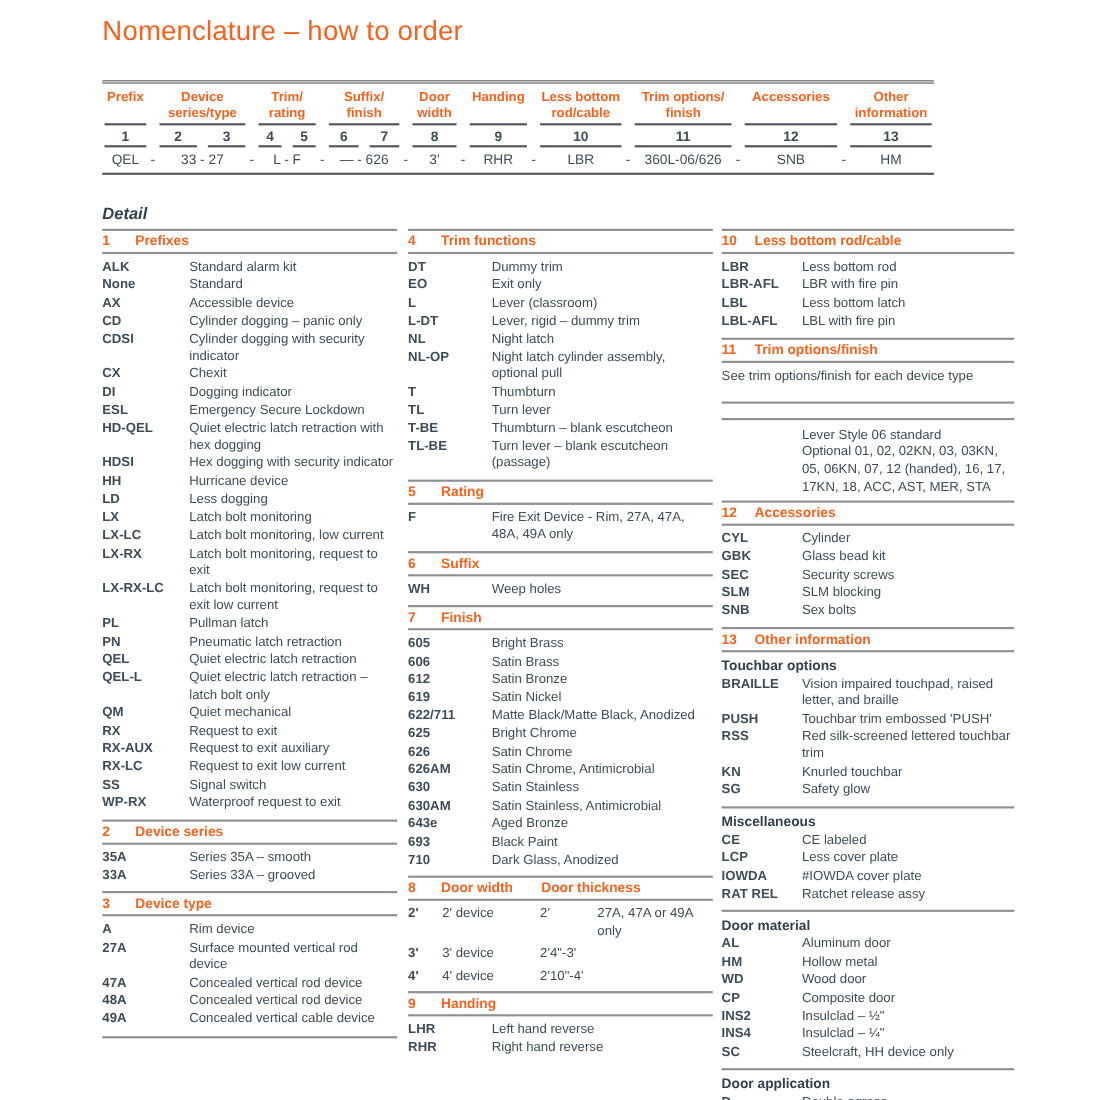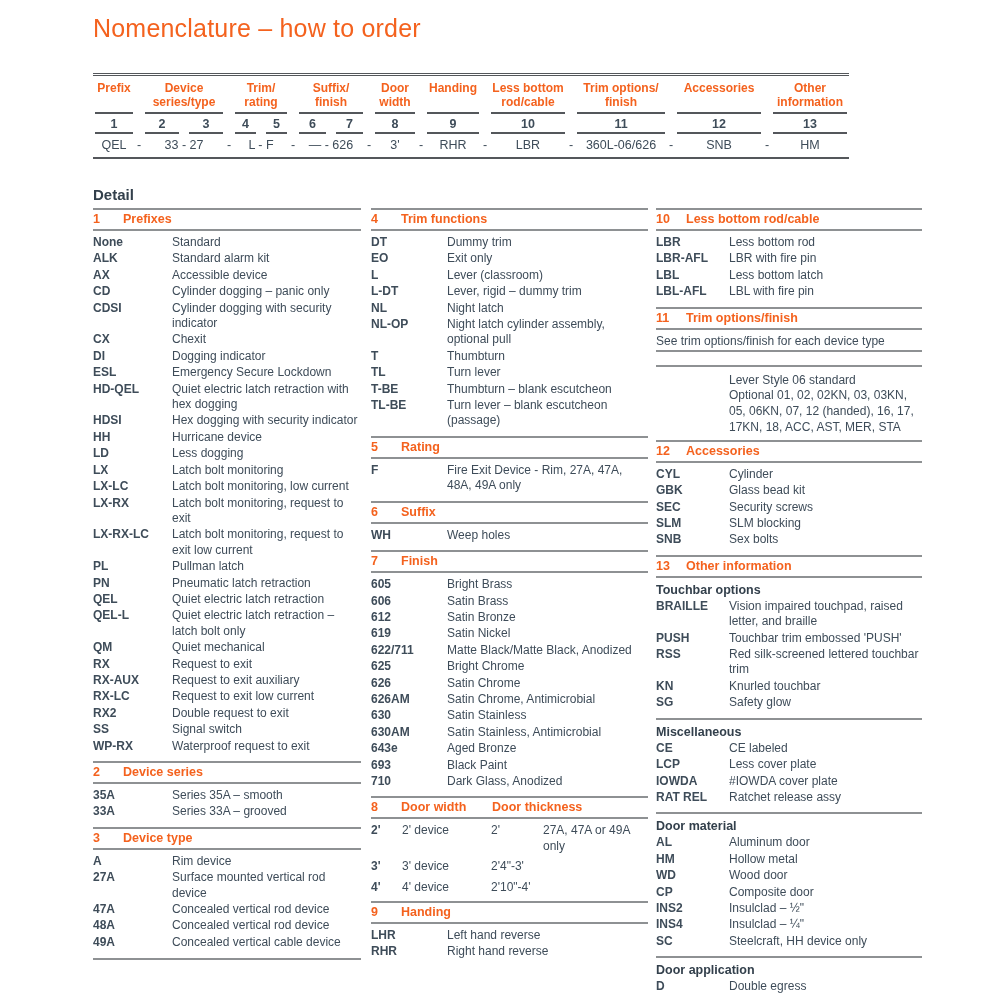--- a/index.html
+++ b/index.html
@@ -42,21 +42,21 @@
   }
   .ot-v{text-align:center;font-size:12.5px;padding-top:4px;white-space:nowrap;}
   .ot-dash{text-align:center;font-size:12.5px;padding-top:4px;}
   .gw0{width:38px;flex:0 0 38px}.gw1{width:78px;flex:0 0 78px}
   .gw2{width:52px;flex:0 0 52px}.gw3{width:64px;flex:0 0 64px}
   .gw4{width:40px;flex:0 0 40px}.gw5{width:52px;flex:0 0 52px}
   .gw6{width:74px;flex:0 0 74px}.gw7{width:88px;flex:0 0 88px}
   .gw8{width:84px;flex:0 0 84px}.gw9{width:74px;flex:0 0 74px}
 
   
-  .detail-heading{font-size:15px;font-weight:bold;margin:27px 16px 5px 0;color:#33404C;}
+  .detail-heading{font-size:15px;font-weight:bold;margin:27px 16px 5px 0;color:#33404C;font-style:italic;}
   .detail{display:flex;align-items:flex-start;}
   .detail-col{flex:0 0 auto;}
   .dc0{width:268px;margin-right:10px;}
   .dc1{width:277px;margin-right:8px;}
   .dc2{width:266px;}
 
   .sec-h{
     display:flex;align-items:baseline;
     border-top:2px solid var(--rule);border-bottom:2px solid var(--rule);
     padding:2px 0 3px;color:var(--accent);font-weight:bold;font-size:12.5px;
@@ -71,21 +71,21 @@
   .dc0 .code{width:79px}.dc1 .code{width:76px}.dc2 .code{width:73px}
   .desc{flex:1;}
   
   .r8{display:flex;font-size:12px;line-height:15.4px;}
   .r8 .c8{width:31px;flex:0 0 31px;font-weight:bold;}
   .r8 .d8{width:89px;flex:0 0 89px;}
   .r8 .t8{width:52px;flex:0 0 52px;}
   .r8 .n8{flex:1;}
   .r8.sp{margin-top:5px;}
   
-  .sec-note{font-size:12px;line-height:15px;padding:4px 0 1px;border-bottom:2px solid var(--rule);}
+  .sec-note{font-size:12px;line-height:15px;padding:4px 0 16px;border-bottom:2px solid var(--rule);}
   .extra{border-top:2px solid var(--rule);margin-top:13px;padding:6px 0 4px 73px;
          font-size:12px;line-height:15.8px;}
   
   .sub-h{font-weight:bold;font-size:12.5px;color:#33404C;margin:1px 0 2px;}
   .sub-sep{border-top:2px solid var(--rule);margin-top:7px;padding-top:4px;}
   .col-end{border-top:2px solid var(--rule);margin-top:1px;}
 </style>
 </head>
 <body>
 
@@ -192,28 +192,28 @@
 
   <div class="detail">
     <div class="detail-col dc0">
         <div class="sec">
           <div class="sec-h">
             <span class="sec-num">1</span>
             <span class="sec-t">Prefixes</span>
           </div>
           <div class="sec-rows">
             <div class="d-row">
+              <span class="code">ALK</span>
+              <span class="desc">Standard alarm kit</span>
+            </div>
+            <div class="d-row">
               <span class="code">None</span>
               <span class="desc">Standard</span>
             </div>
             <div class="d-row">
-              <span class="code">ALK</span>
-              <span class="desc">Standard alarm kit</span>
-            </div>
-            <div class="d-row">
               <span class="code">AX</span>
               <span class="desc">Accessible device</span>
             </div>
             <div class="d-row">
               <span class="code">CD</span>
               <span class="desc">Cylinder dogging – panic only</span>
             </div>
             <div class="d-row">
               <span class="code">CDSI</span>
               <span class="desc">Cylinder dogging with security indicator</span>
@@ -286,24 +286,20 @@
               <span class="code">RX</span>
               <span class="desc">Request to exit</span>
             </div>
             <div class="d-row">
               <span class="code">RX-AUX</span>
               <span class="desc">Request to exit auxiliary</span>
             </div>
             <div class="d-row">
               <span class="code">RX-LC</span>
               <span class="desc">Request to exit low current</span>
-            </div>
-            <div class="d-row">
-              <span class="code">RX2</span>
-              <span class="desc">Double request to exit</span>
             </div>
             <div class="d-row">
               <span class="code">SS</span>
               <span class="desc">Signal switch</span>
             </div>
             <div class="d-row">
               <span class="code">WP-RX</span>
               <span class="desc">Waterproof request to exit</span>
             </div>
           </div>

